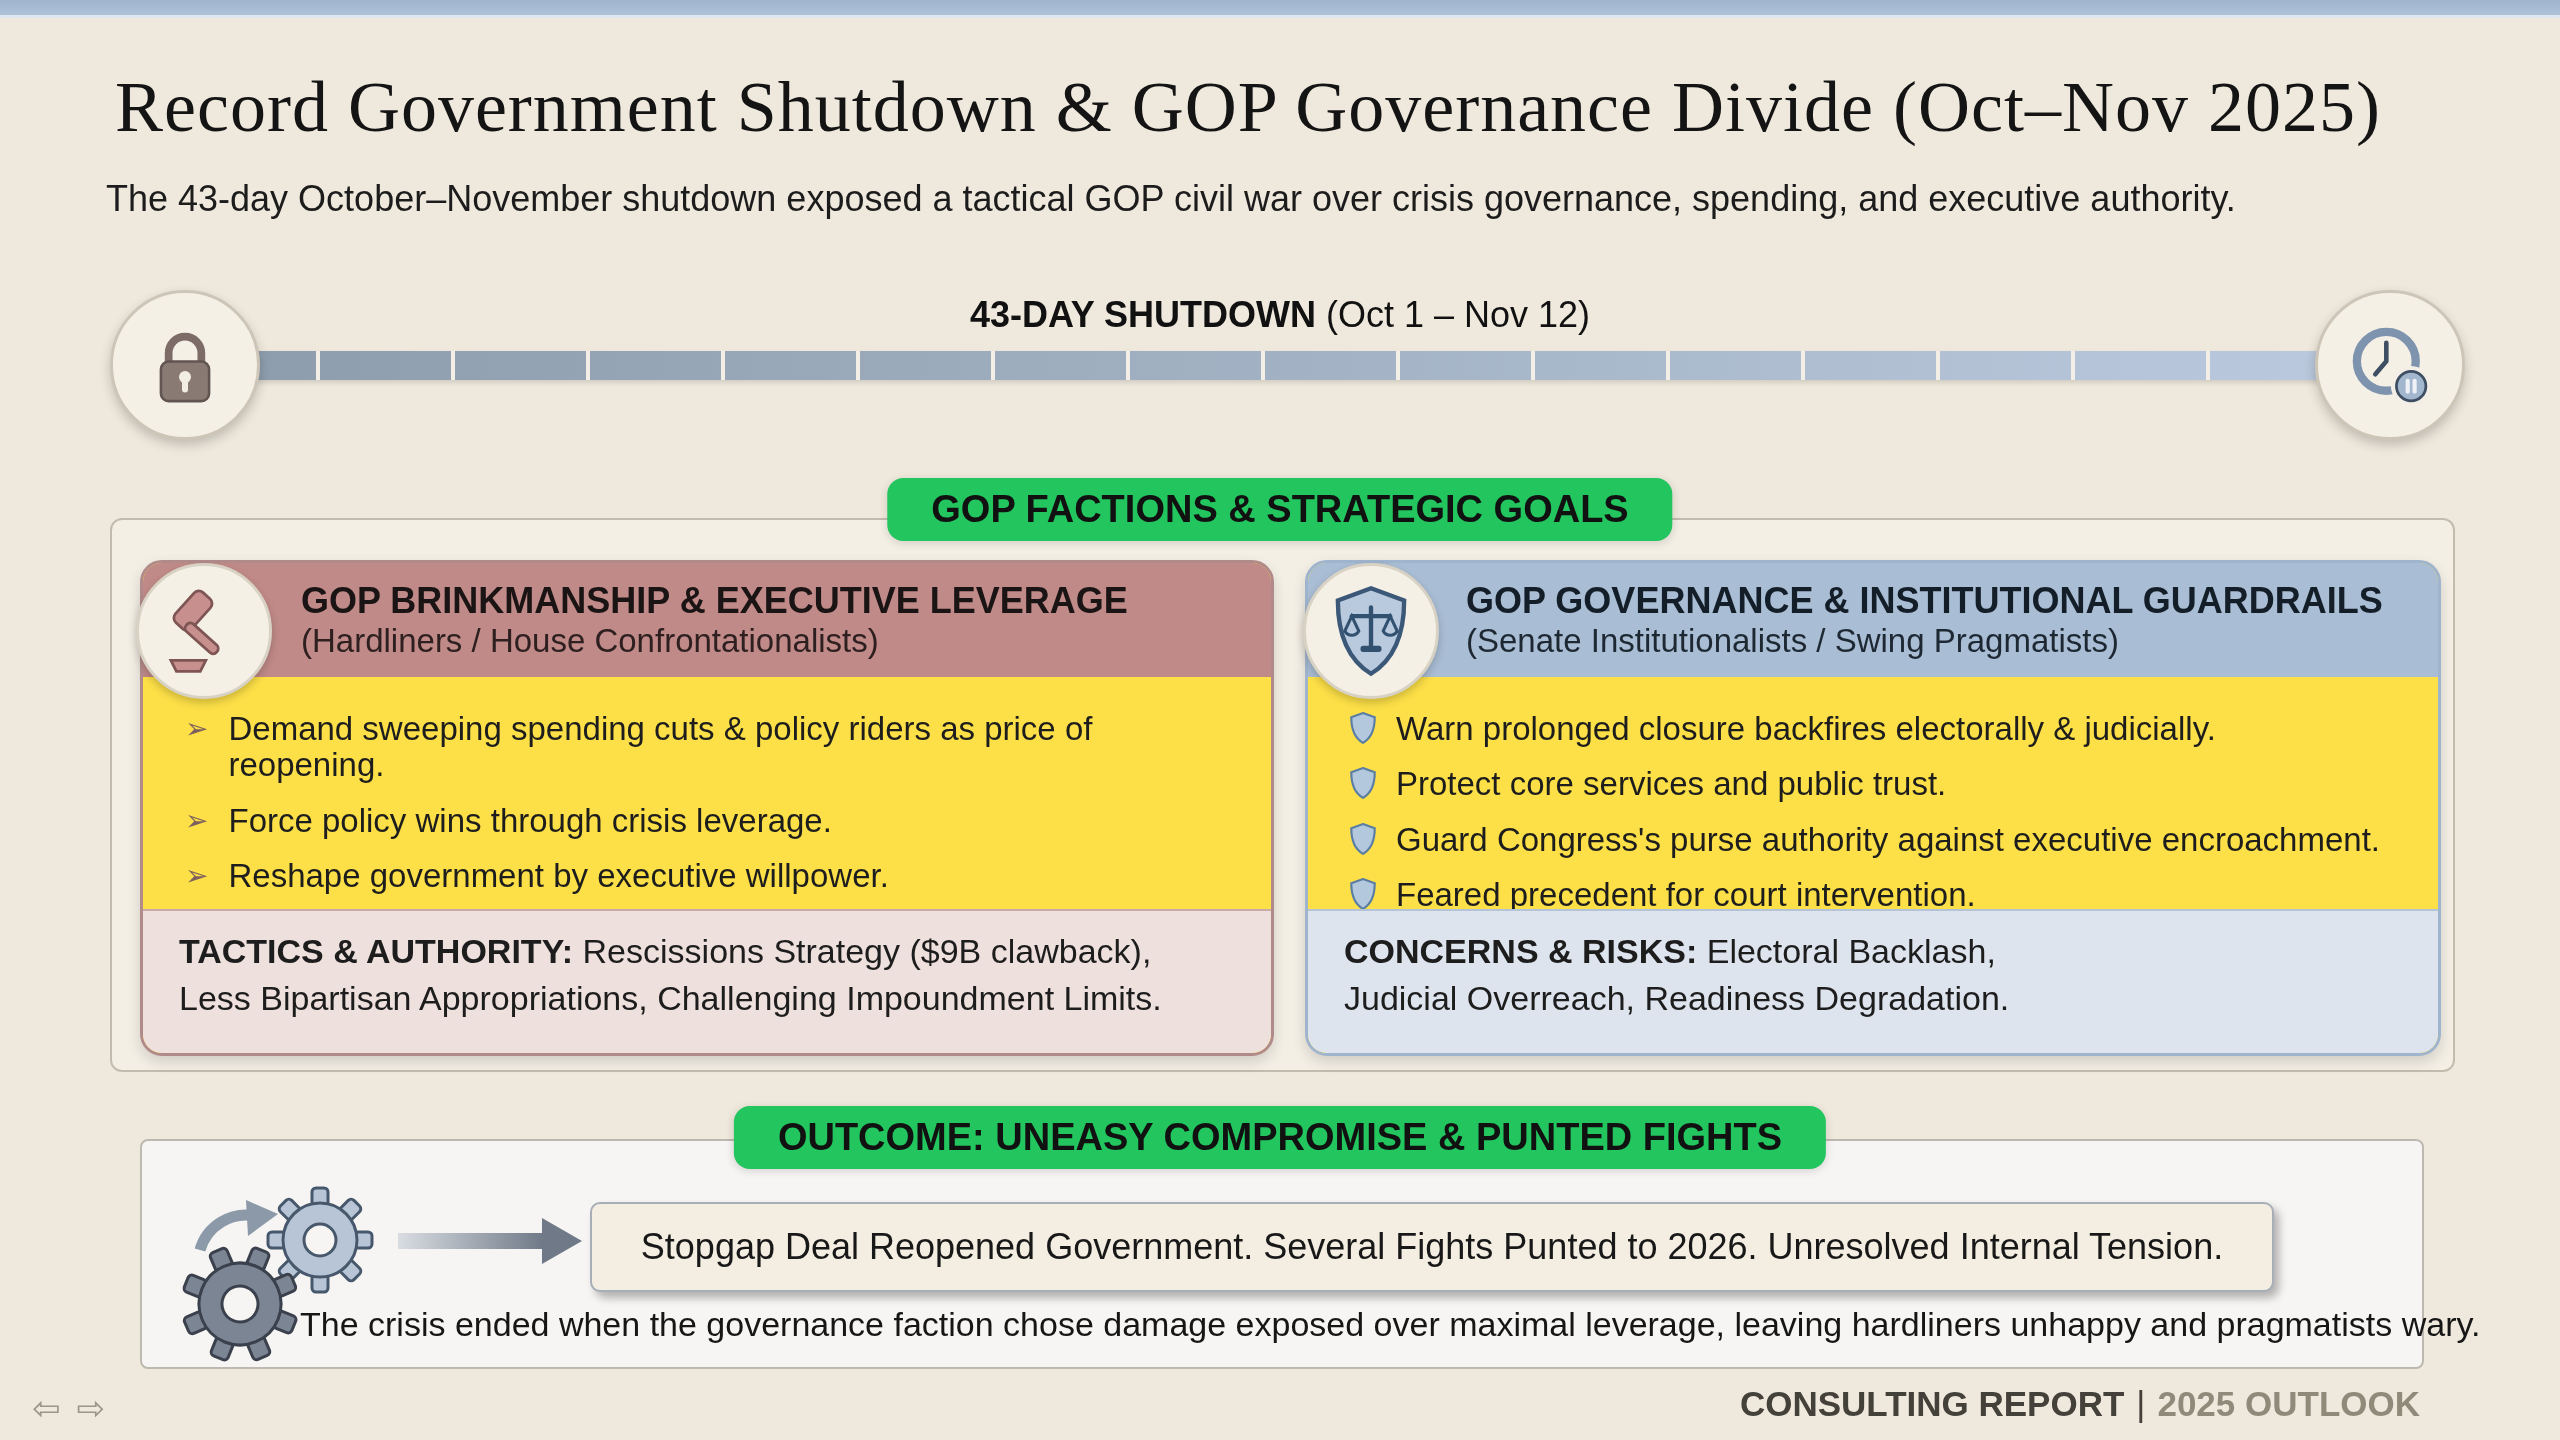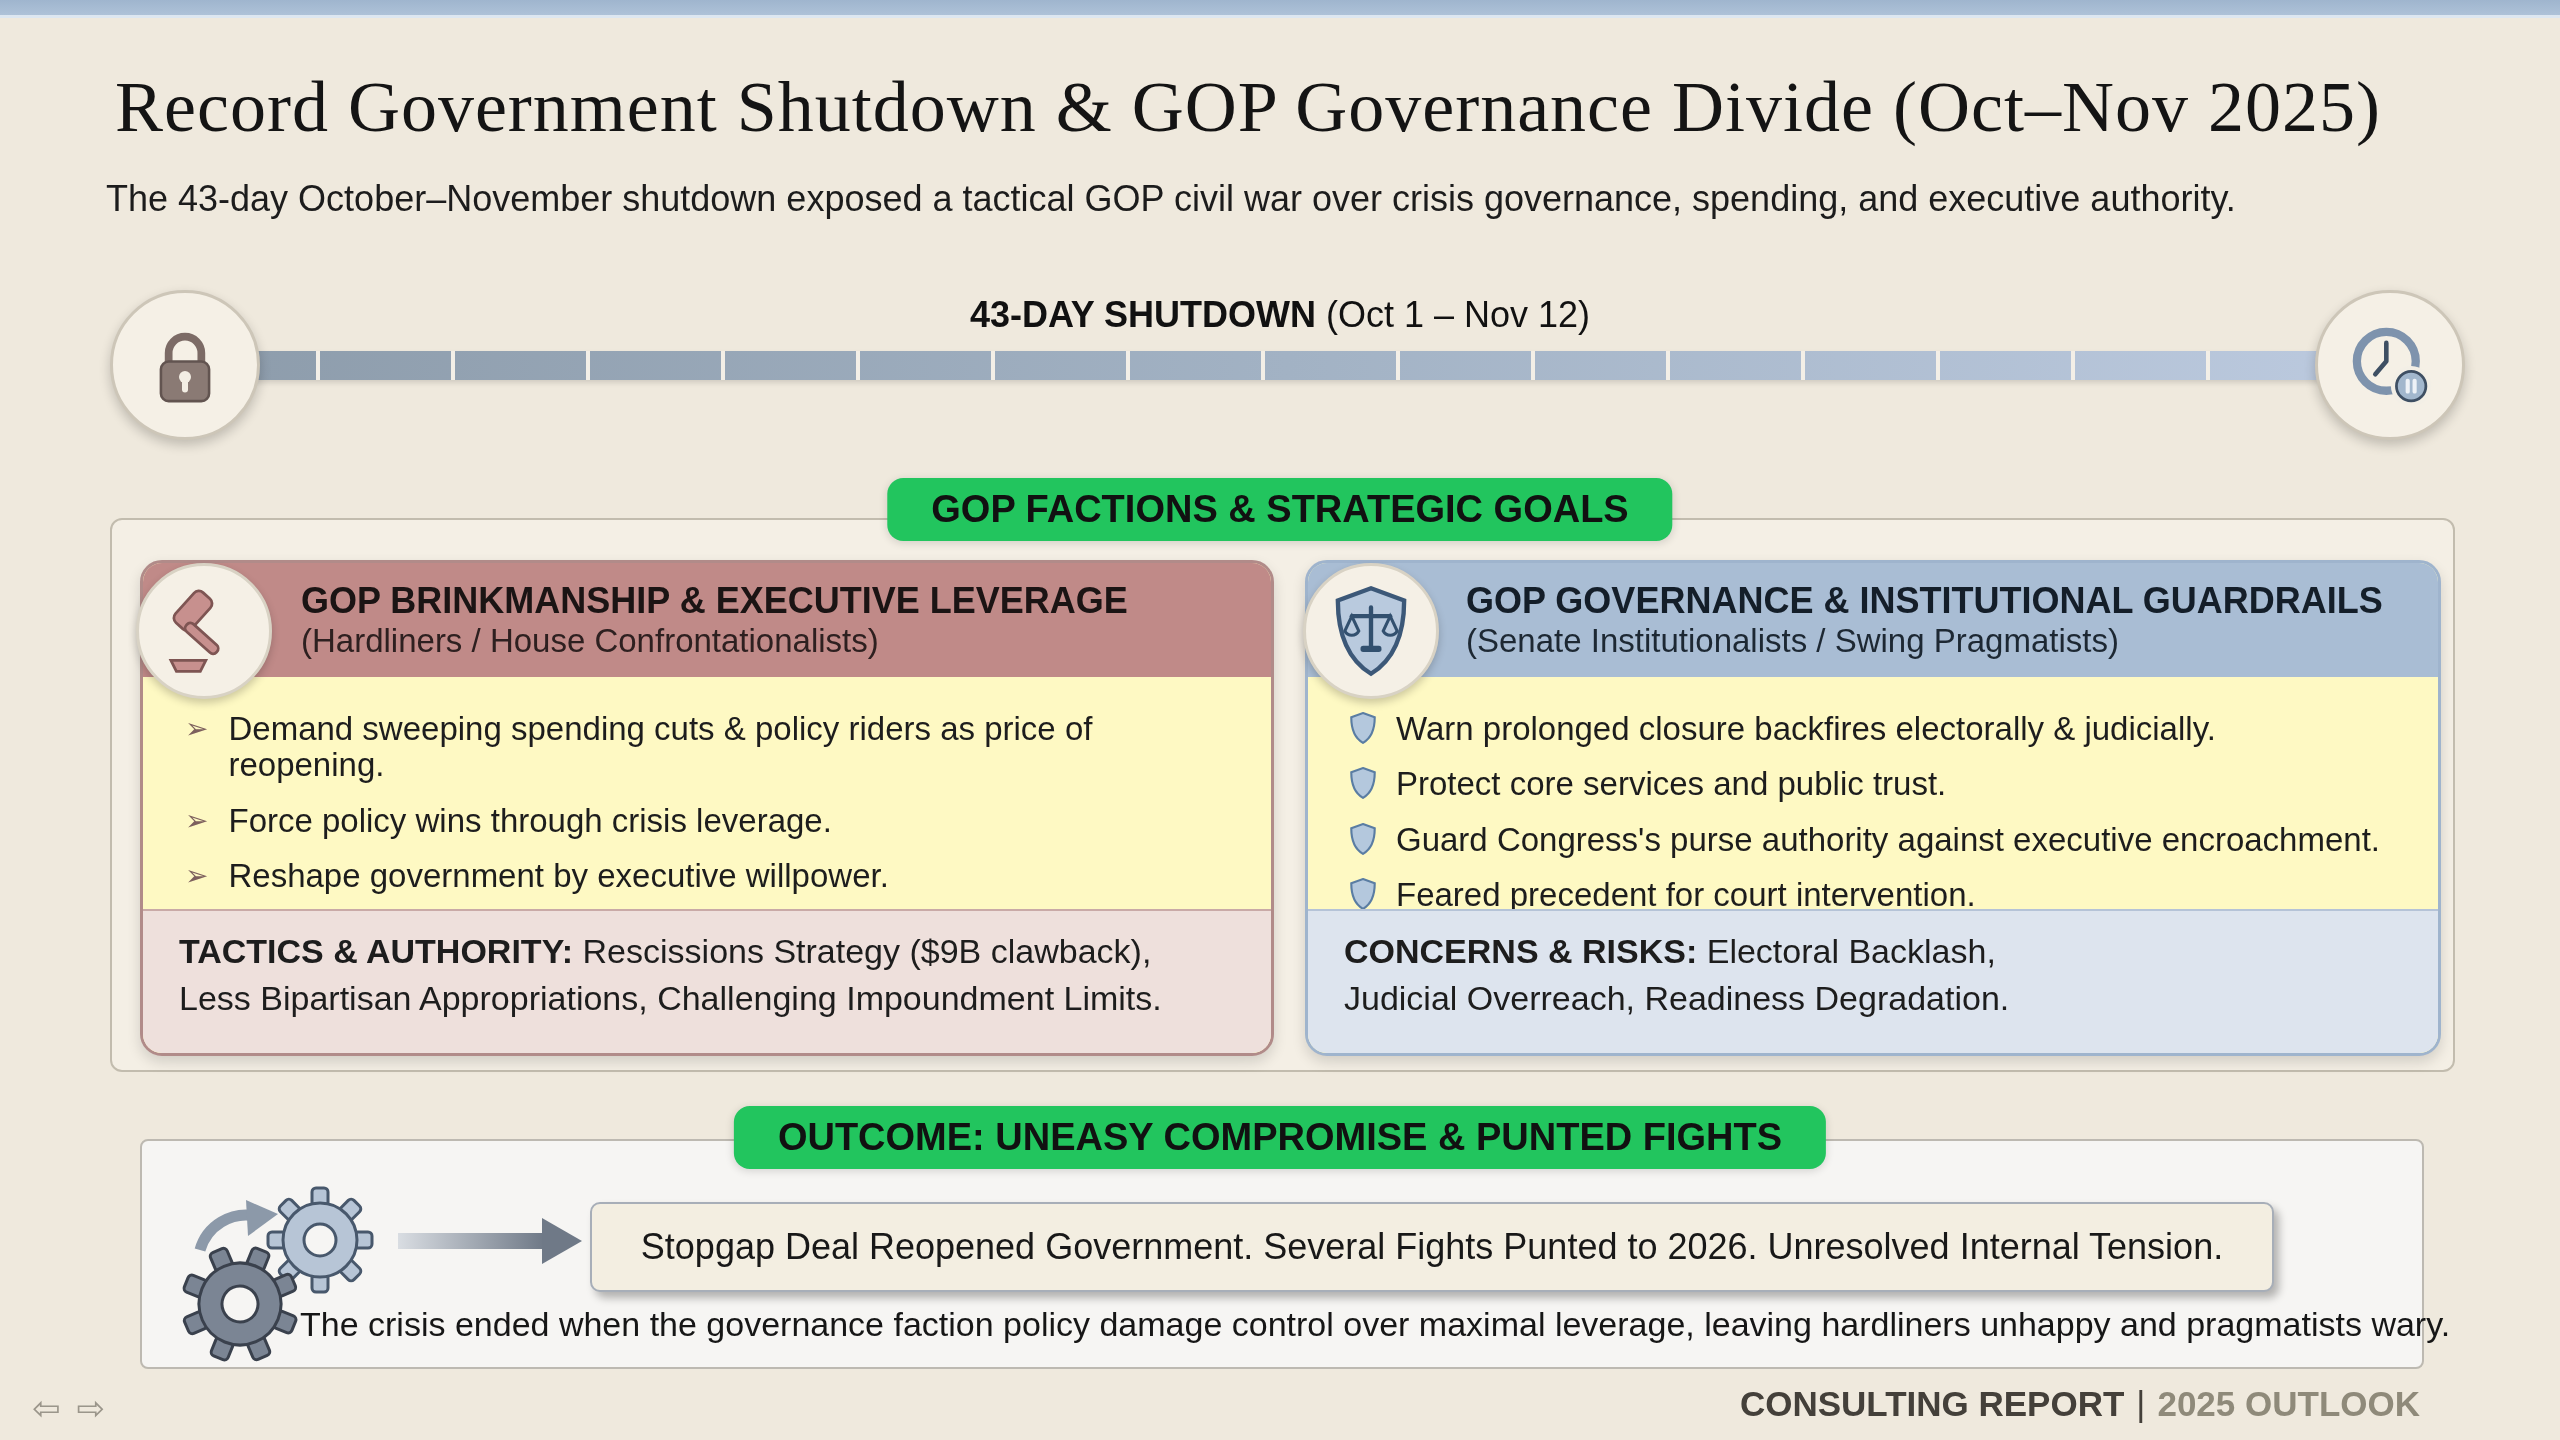--- a/index.html
+++ b/index.html
@@ -29,21 +29,21 @@
 
   
   .factions-box{position:absolute;left:110px;top:518px;width:2341px;height:550px;
     background:#f4efe5;border:2px solid #c2bcae;border-radius:12px;}
   .section-pill{position:absolute;left:50%;transform:translateX(-50%);
     background:#22c55e;border-radius:16px;padding:10px 44px;font-size:38px;font-weight:700;color:#111;
     box-shadow:0 2px 8px rgba(0,0,0,.14);white-space:nowrap;}
   .factions-pill{top:478px;}
   .outcome-pill{top:1106px;}
 
-  .card{position:absolute;top:560px;height:490px;border-radius:22px;overflow:hidden;background:#fef9c3;box-shadow:0 6px 14px rgba(0,0,0,.14);}
+  .card{position:absolute;top:560px;height:490px;border-radius:22px;overflow:hidden;background:#fde047;box-shadow:0 6px 14px rgba(0,0,0,.14);}
   .card-red{left:140px;width:1128px;border:3px solid #b18b89;}
   .card-blue{left:1305px;width:1130px;border:3px solid #9fb4cd;}
   .card-header{height:114px;display:flex;flex-direction:column;justify-content:center;padding-left:158px;}
   .card-red .card-header{background:#c08a88;}
   .card-blue .card-header{background:#a9bdd4;}
   .card-title{font-size:36px;font-weight:700;color:#1b1414;line-height:1.15;}
   .card-blue .card-title{color:#141e29;}
   .card-sub{font-size:33px;color:#2e2020;line-height:1.15;}
   .card-blue .card-sub{color:#1d2833;}
 
@@ -256,21 +256,21 @@
           <stop offset="0" stop-color="#d9dde2"></stop>
           <stop offset="1" stop-color="#6f7987"></stop>
         </linearGradient>
       </defs>
       <rect x="0" y="21" width="146" height="16" fill="url(#fa)"></rect>
       <polygon points="144,6 184,29 144,52" fill="#6f7987"></polygon>
     </svg>
   </div>
 
   <div class="deal-box">Stopgap Deal Reopened Government. Several Fights Punted to 2026. Unresolved Internal Tension.</div>
-  <div class="closing">The crisis ended when the governance faction policy damage control over maximal leverage, leaving hardliners unhappy and pragmatists wary.</div>
+  <div class="closing">The crisis ended when the governance faction chose damage exposed over maximal leverage, leaving hardliners unhappy and pragmatists wary.</div>
 
   <div class="nav-arrows">
     <span>⇦</span>
     <span>⇨</span>
   </div>
   <div class="report-footer">
     <span class="rf-dark">CONSULTING REPORT</span><span class="rf-sep">|</span><span class="rf-light">2025 OUTLOOK</span>
   </div>
 
 </div>

